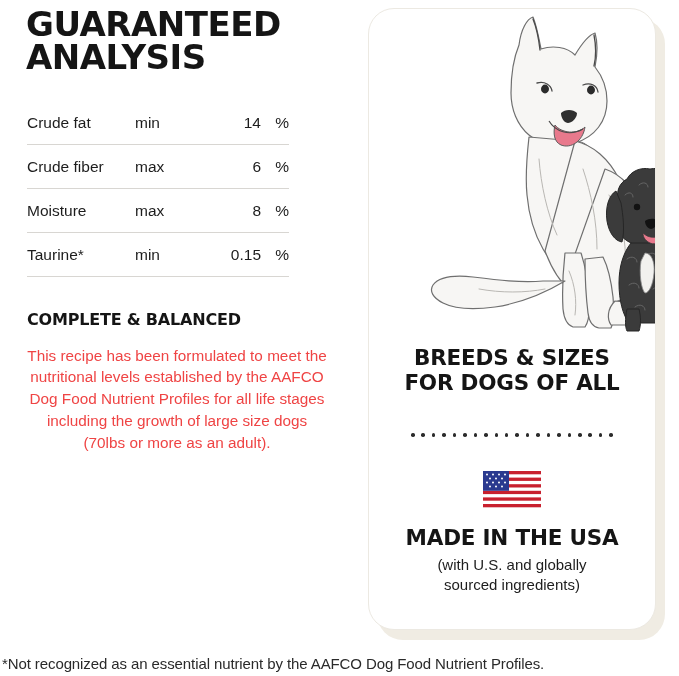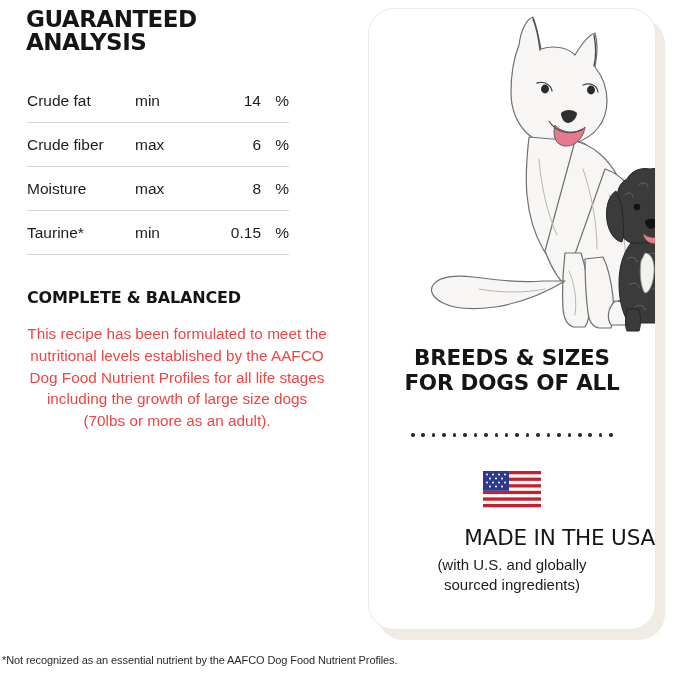--- a/index.html
+++ b/index.html
@@ -25,21 +25,21 @@
   
   .left-col {
     position: absolute;
     left: 26px;
     top: 8px;
     width: 330px;
   }
   .ga-title {
     font-family: "DejaVu Sans", sans-serif;
     font-weight: bold;
-    font-size: 23px;
+    font-size: 34px;
     line-height: 0.98;
     letter-spacing: -0.5px;
     color: #151515;
     margin: 0 0 26px 0;
     text-transform: uppercase;
   }
   .ga-title .line2 { display: block; }
 
   .ga-table {
     width: 262px;
@@ -92,22 +92,22 @@
     line-height: 1.42;
     margin: 16px 0 0 1px;
     color: #ef4444;
     width: 300px;
     text-align: center;
   }
 
   .footnote {
     position: absolute;
     left: 2px;
-    bottom: 10px;
-    font-size: 11px;
+    bottom: 4px;
+    font-size: 15px;
     color: #2a2a2a;
     letter-spacing: -0.1px;
   }
 
   
   .card-shadow {
     position: absolute;
     left: 377px;
     top: 18px;
     width: 288px;
@@ -175,23 +175,23 @@
     top: 462px;
     width: 58px;
     height: 37px;
   }
 
   .usa-text {
     position: absolute;
     left: 0;
     top: 516px;
     width: 286px;
-    text-align: right;
+    text-align: center;
     font-family: "DejaVu Sans", sans-serif;
-    font-weight: normal;
+    font-weight: bold;
     font-size: 21.5px;
     letter-spacing: -0.2px;
     color: #151515;
     text-transform: uppercase;
   }
   .usa-sub {
     position: absolute;
     left: 0;
     top: 546px;
     width: 286px;

